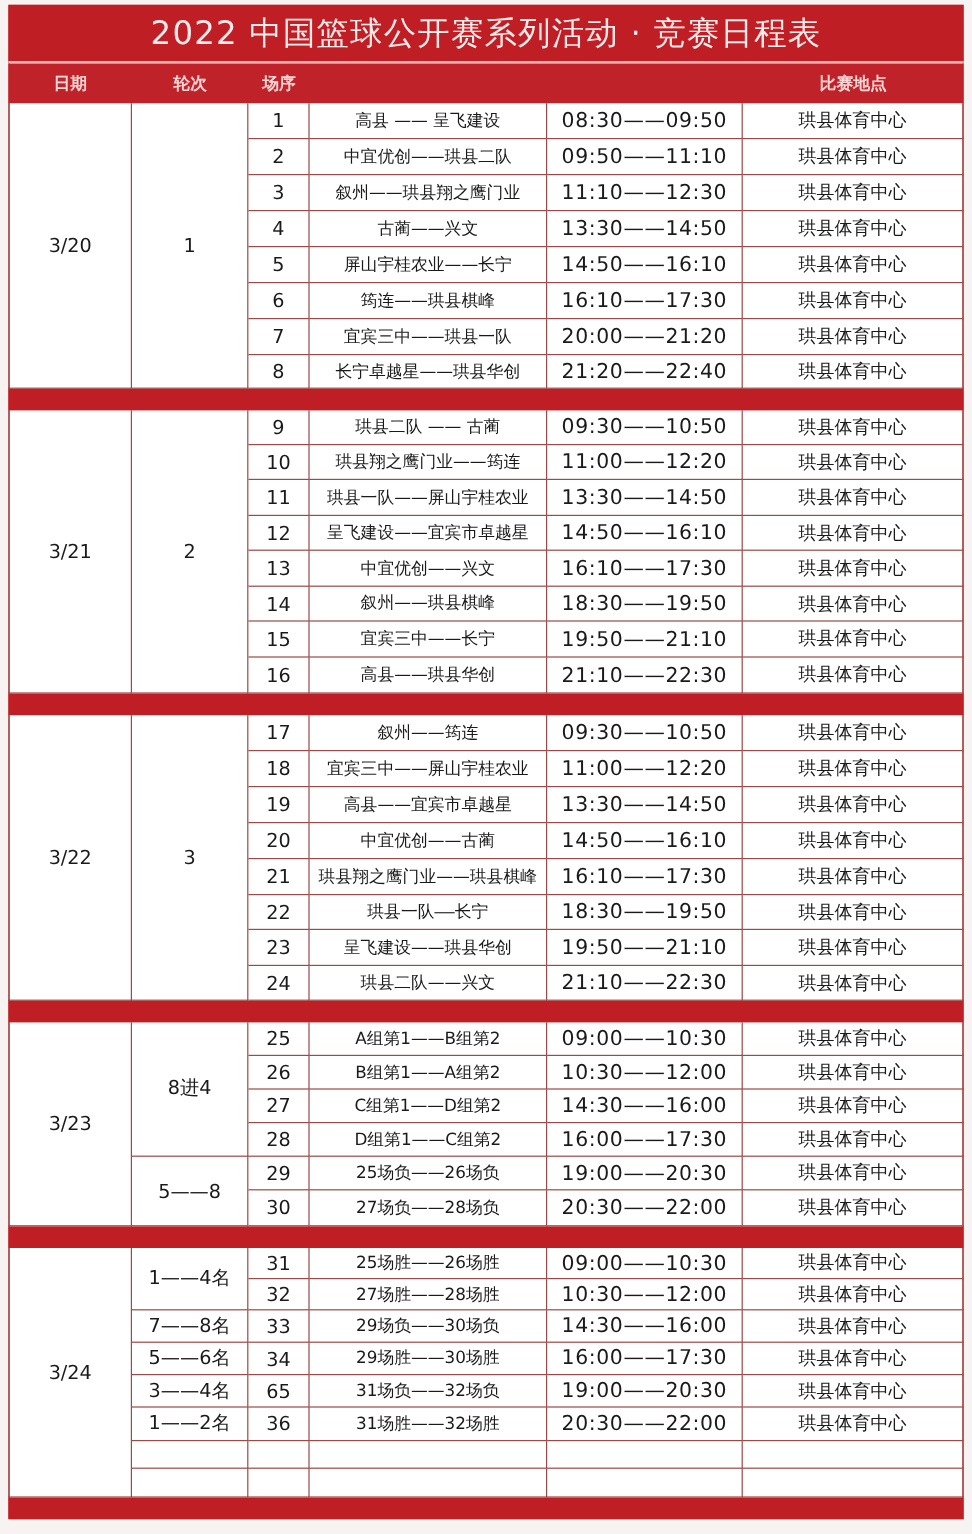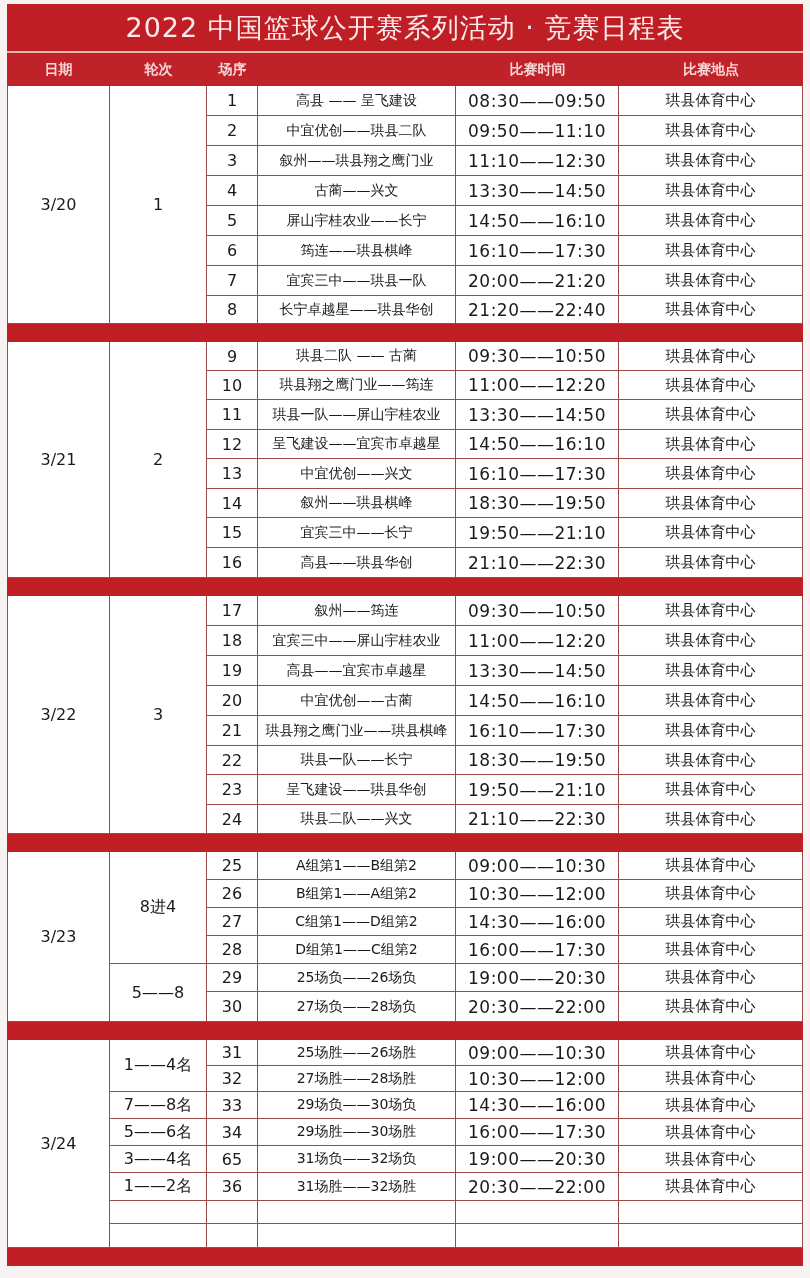--- a/index.html
+++ b/index.html
@@ -20,21 +20,20 @@
 <body>
 
 <div class="frame"></div>
 <div class="title">2022 中国篮球公开赛系列活动 · 竞赛日程表</div>
 <div class="title-line"></div>
 
 <div class="hdr">
   <div class="c" style="left:0;width:103px">日期</div>
   <div class="c" style="left:103px;width:97px">轮次</div>
   <div class="c" style="left:200px;width:51px">场序</div>
-  <div class="c" style="left:449px;width:163px">比赛时间</div>
   <div class="c" style="left:612px;width:184px">比赛地点</div>
 </div>
 
 <div id="table">
     <div class="cell big" style="left: 7px; top: 86px; width: 103px; height: 238px; border-left: 1px solid rgb(154, 74, 72);">3/20</div>
     <div class="cell big" style="left: 110px; top: 86px; width: 97px; height: 238px;">1</div>
     <div class="cell big" style="left: 207px; top: 86px; width: 51px; height: 30px;">1</div>
     <div class="cell team" style="left: 258px; top: 86px; width: 198px; height: 30px;">高县 —— 呈飞建设</div>
     <div class="cell time" style="left: 456px; top: 86px; width: 163px; height: 30px;">08:30——09:50</div>
     <div class="cell venue" style="left: 619px; top: 86px; width: 184px; height: 30px;">珙县体育中心</div>
@@ -116,21 +115,21 @@
     <div class="cell venue" style="left: 619px; top: 656px; width: 184px; height: 30px;">珙县体育中心</div>
     <div class="cell big" style="left: 207px; top: 686px; width: 51px; height: 30px;">20</div>
     <div class="cell team" style="left: 258px; top: 686px; width: 198px; height: 30px;">中宜优创——古蔺</div>
     <div class="cell time" style="left: 456px; top: 686px; width: 163px; height: 30px;">14:50——16:10</div>
     <div class="cell venue" style="left: 619px; top: 686px; width: 184px; height: 30px;">珙县体育中心</div>
     <div class="cell big" style="left: 207px; top: 716px; width: 51px; height: 30px;">21</div>
     <div class="cell team" style="left: 258px; top: 716px; width: 198px; height: 30px;">珙县翔之鹰门业——珙县棋峰</div>
     <div class="cell time" style="left: 456px; top: 716px; width: 163px; height: 30px;">16:10——17:30</div>
     <div class="cell venue" style="left: 619px; top: 716px; width: 184px; height: 30px;">珙县体育中心</div>
     <div class="cell big" style="left: 207px; top: 746px; width: 51px; height: 29px;">22</div>
-    <div class="cell team" style="left: 258px; top: 746px; width: 198px; height: 29px;">珙县一队——长宁</div>
+    <div class="cell team" style="left: 258px; top: 746px; width: 198px; height: 29px; font-family: Liberation Mono, monospace;">珙县一队——长宁</div>
     <div class="cell time" style="left: 456px; top: 746px; width: 163px; height: 29px;">18:30——19:50</div>
     <div class="cell venue" style="left: 619px; top: 746px; width: 184px; height: 29px;">珙县体育中心</div>
     <div class="cell big" style="left: 207px; top: 775px; width: 51px; height: 30px;">23</div>
     <div class="cell team" style="left: 258px; top: 775px; width: 198px; height: 30px;">呈飞建设——珙县华创</div>
     <div class="cell time" style="left: 456px; top: 775px; width: 163px; height: 30px;">19:50——21:10</div>
     <div class="cell venue" style="left: 619px; top: 775px; width: 184px; height: 30px;">珙县体育中心</div>
     <div class="cell big" style="left: 207px; top: 805px; width: 51px; height: 29px;">24</div>
     <div class="cell team" style="left: 258px; top: 805px; width: 198px; height: 29px;">珙县二队——兴文</div>
     <div class="cell time" style="left: 456px; top: 805px; width: 163px; height: 29px;">21:10——22:30</div>
     <div class="cell venue" style="left: 619px; top: 805px; width: 184px; height: 29px;">珙县体育中心</div>

